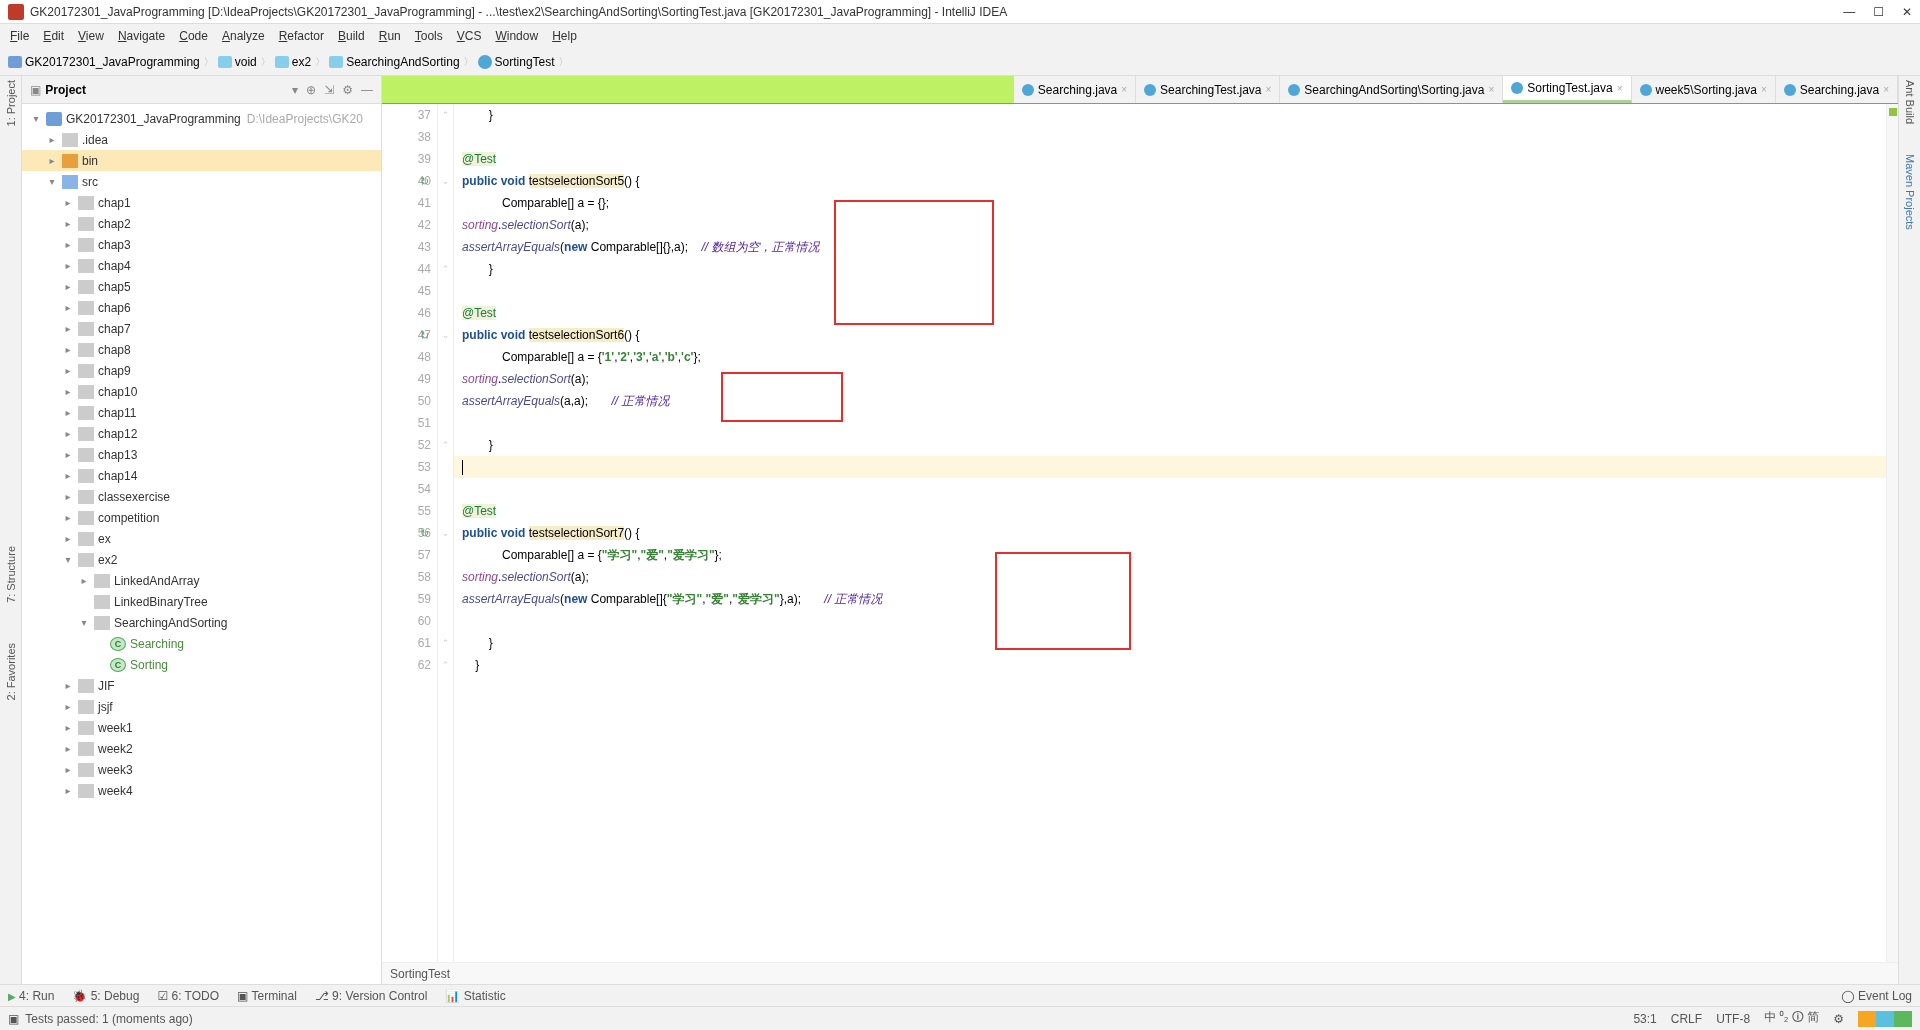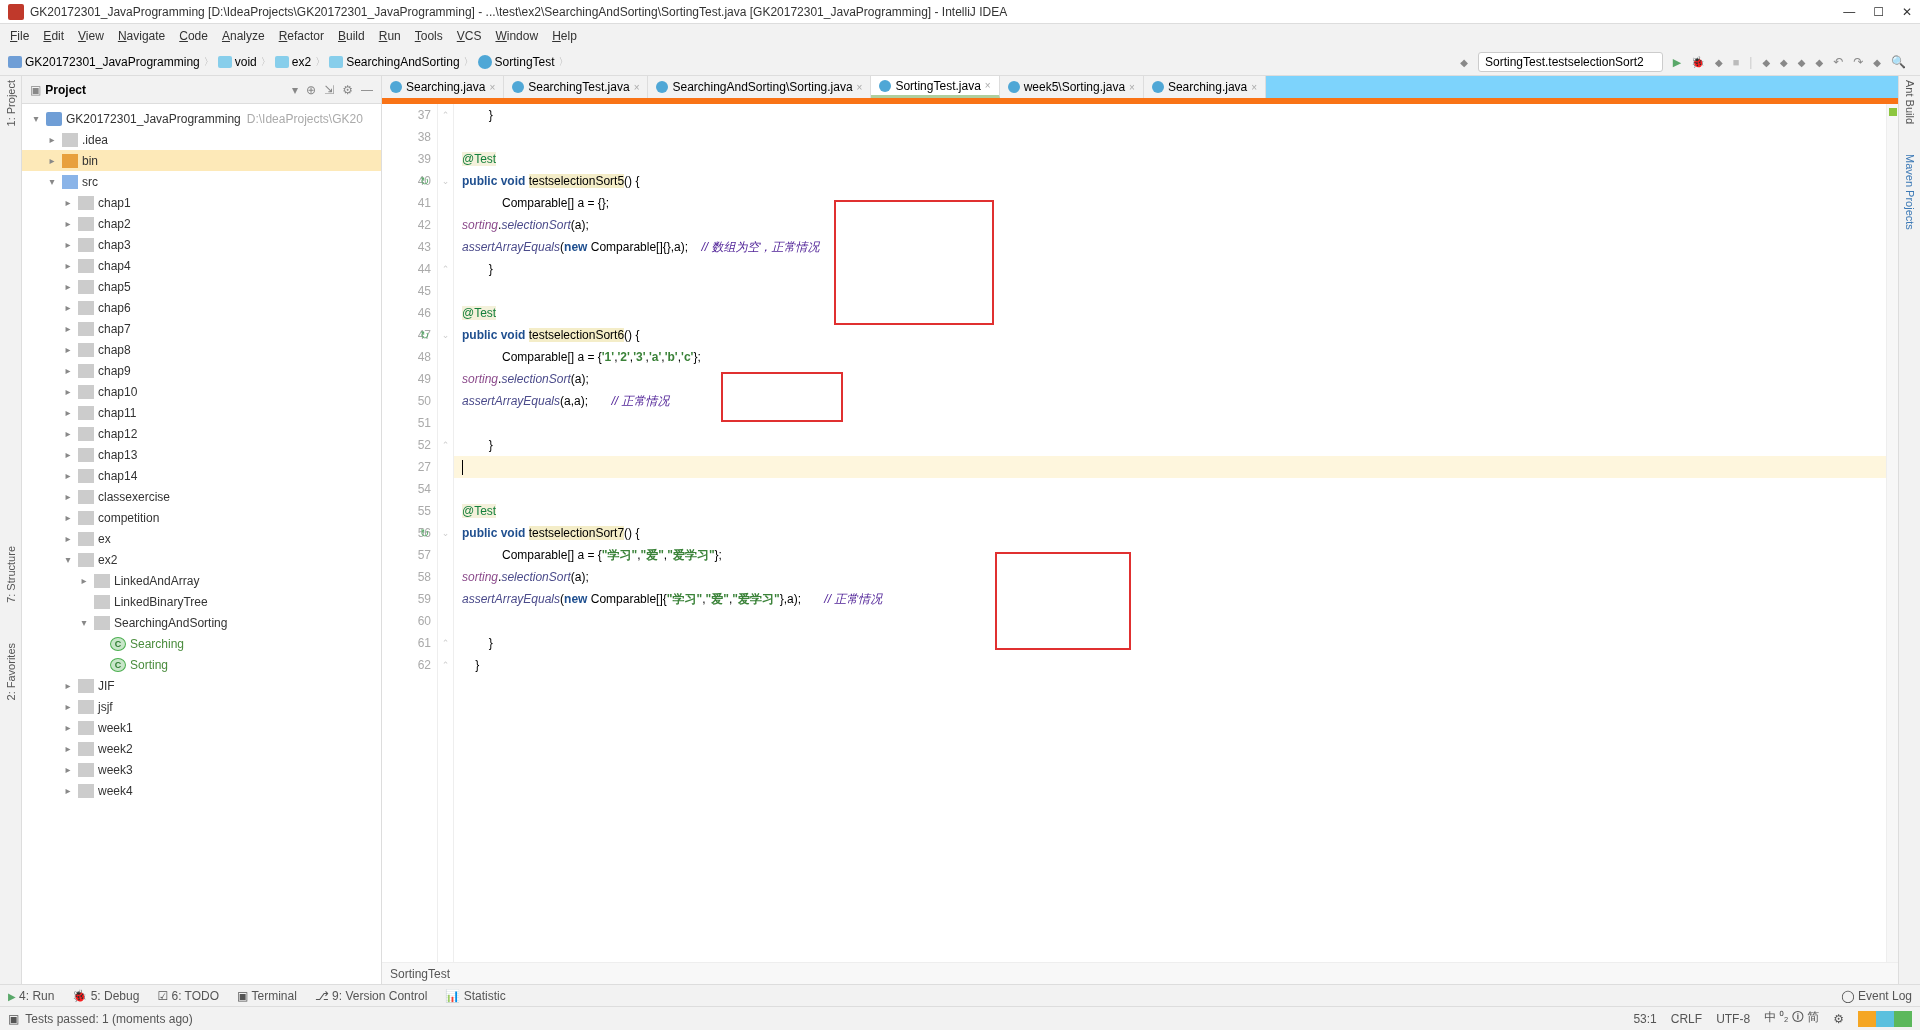--- a/index.html
+++ b/index.html
@@ -38,21 +38,21 @@
 .tree-icon { width: 16px; height: 14px; margin: 0 4px; display: inline-flex; align-items: center; justify-content: center; }
 .ico-module { background: #6f9ed6; border-radius: 2px; }
 .ico-folder { background: #ccc; }
 .ico-folder.orange { background: #e8a03d; }
 .ico-folder.blue { background: #8ab4e8; }
 .ico-class { background: #c8e6c9; border-radius: 50%; border: 1px solid #4caf50; color: #2e7d32; font-size: 9px; font-weight: bold; }
 .tree-label { color: #333; }
 .tree-label.green { color: #4a8c3d; }
 .tree-hint { color: #aaa; margin-left: 6px; }
 .editor { flex: 1; display: flex; flex-direction: column; background: #fff; }
-.tabs { height: 28px; background: #7dd3fc; display: flex; align-items: stretch; border-bottom: 6px solid #f97316; }
+.tabs { height: 28px; background: #bef264; display: flex; align-items: stretch; border-bottom: 1px solid #f97316; justify-content: flex-end; }
 .tab { display: flex; align-items: center; gap: 4px; padding: 0 8px; border-right: 1px solid #ddd; background: #f2f2f2; }
 .tab.active { background: #fff; border-bottom: 3px solid #b0cf9e; }
 .tab-close { color: #aaa; font-size: 10px; }
 .tab .class-icon { width: 12px; height: 12px; }
 .editor-body { flex: 1; display: flex; position: relative; font-family: "Consolas", monospace; font-size: 13px; }
 .gutter { width: 56px; background: #fff; border-right: 1px solid #eee; }
 .gutter-row { height: 22px; display: flex; align-items: center; justify-content: flex-end; padding-right: 6px; color: #aaa; position: relative; }
 .gutter-row .run { position: absolute; left: 38px; color: #59a869; font-size: 11px; }
 .fold-col { width: 16px; background: #fff; border-right: 1px solid #eee; }
 .fold-row { height: 22px; display: flex; align-items: center; justify-content: center; color: #ccc; font-size: 9px; }
@@ -128,37 +128,20 @@
         <span class="folder-icon"></span>
         <span>SearchingAndSorting</span>
       </span>
       <span class="chevron">〉</span>
       <span class="breadcrumb-item">
         <span class="class-icon"></span>
         <span>SortingTest</span>
       </span>
       <span class="chevron">〉</span>
     </div>
-  <div class="toolbar-right">
-    <span class="generic-icon"></span>
-    <span class="run-config">SortingTest.testselectionSort2</span>
-    <span class="play-icon"></span>
-    <span class="bug-icon"></span>
-    <span class="generic-icon"></span>
-    <span class="stop-icon"></span>
-    <span style="color:#ccc">|</span>
-    <span class="generic-icon"></span>
-    <span class="generic-icon"></span>
-    <span class="generic-icon"></span>
-    <span class="generic-icon"></span>
-    <span style="color:#888">↶</span>
-    <span style="color:#888">↷</span>
-    <span class="generic-icon"></span>
-    <span style="color:#888">🔍</span>
-  </div>
 </div>
 
 <div class="main">
   <div class="left-tools">
     <div>1: Project</div>
     <div style="margin-top:380px">7: Structure</div>
     <div>2: Favorites</div>
   </div>
 
   <div class="project-panel">
@@ -387,21 +370,21 @@
           <div class="gutter-row">43</div>
           <div class="gutter-row">44</div>
           <div class="gutter-row">45</div>
           <div class="gutter-row">46</div>
           <div class="gutter-row">47<span class="run">↻</span></div>
           <div class="gutter-row">48</div>
           <div class="gutter-row">49</div>
           <div class="gutter-row">50</div>
           <div class="gutter-row">51</div>
           <div class="gutter-row">52</div>
-          <div class="gutter-row">27</div>
+          <div class="gutter-row">53</div>
           <div class="gutter-row">54</div>
           <div class="gutter-row">55</div>
           <div class="gutter-row">56<span class="run">↻</span></div>
           <div class="gutter-row">57</div>
           <div class="gutter-row">58</div>
           <div class="gutter-row">59</div>
           <div class="gutter-row">60</div>
           <div class="gutter-row">61</div>
           <div class="gutter-row">62</div>
         </div>

